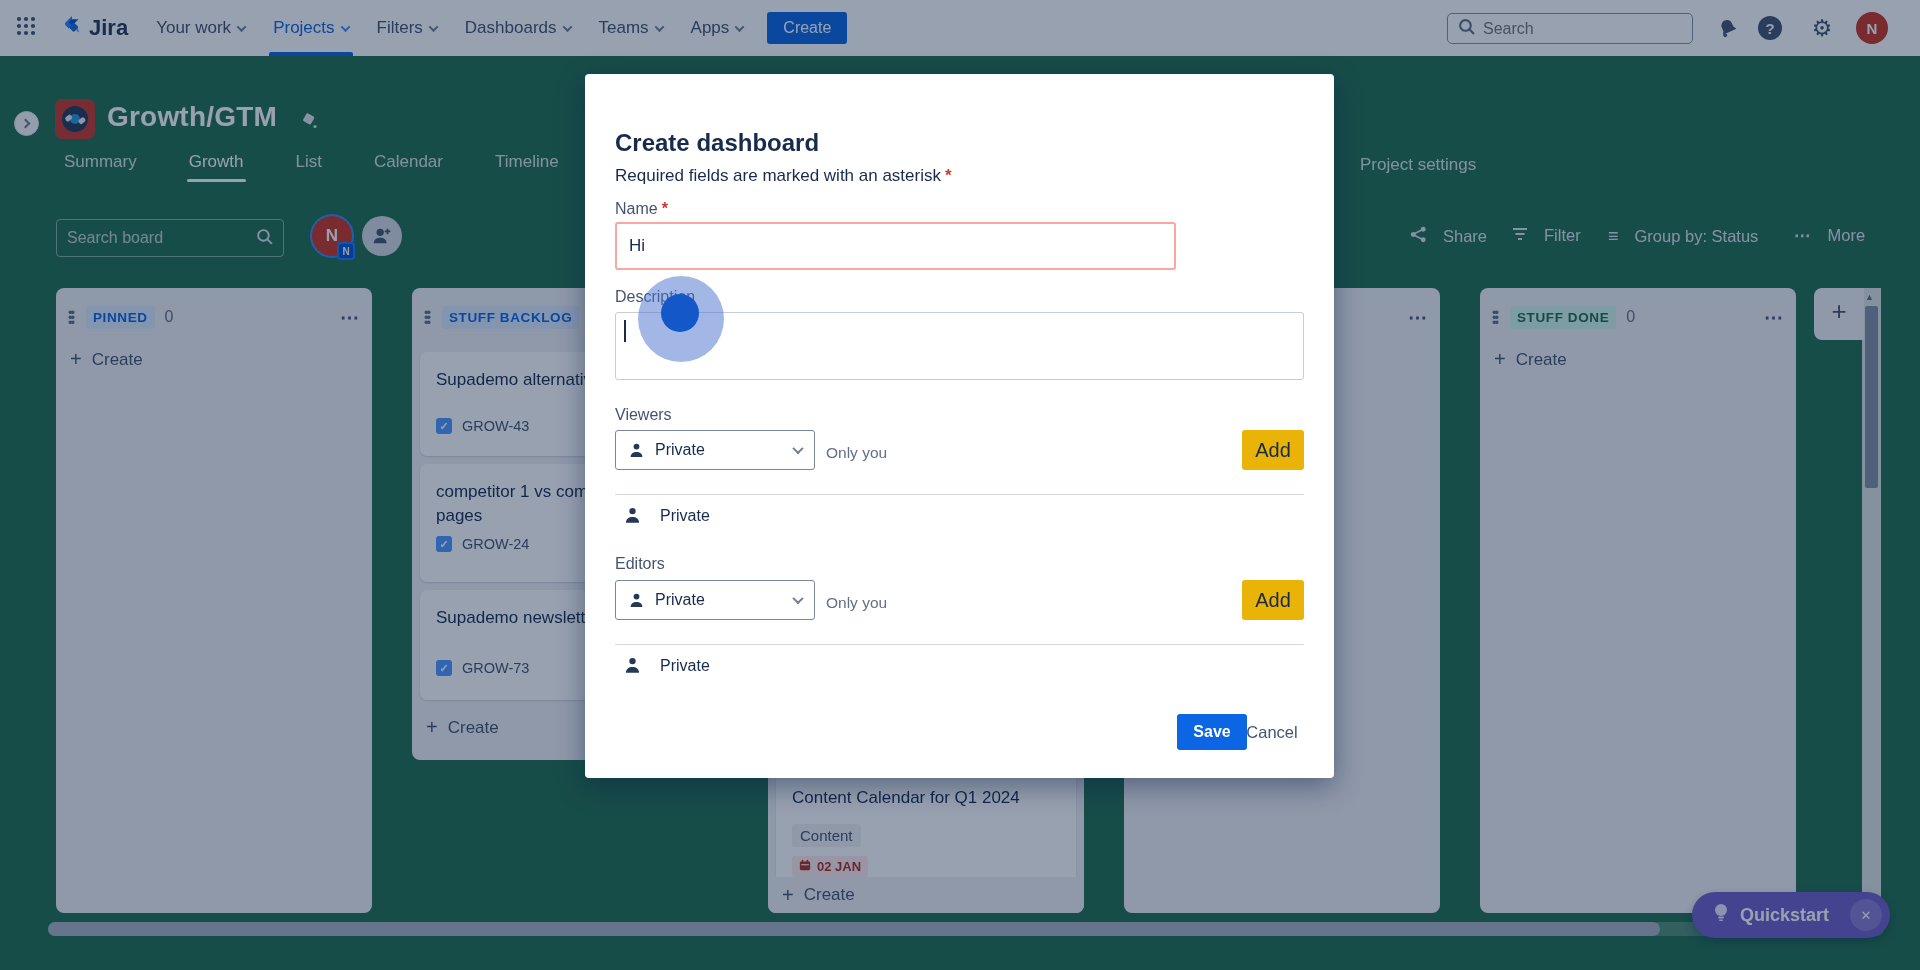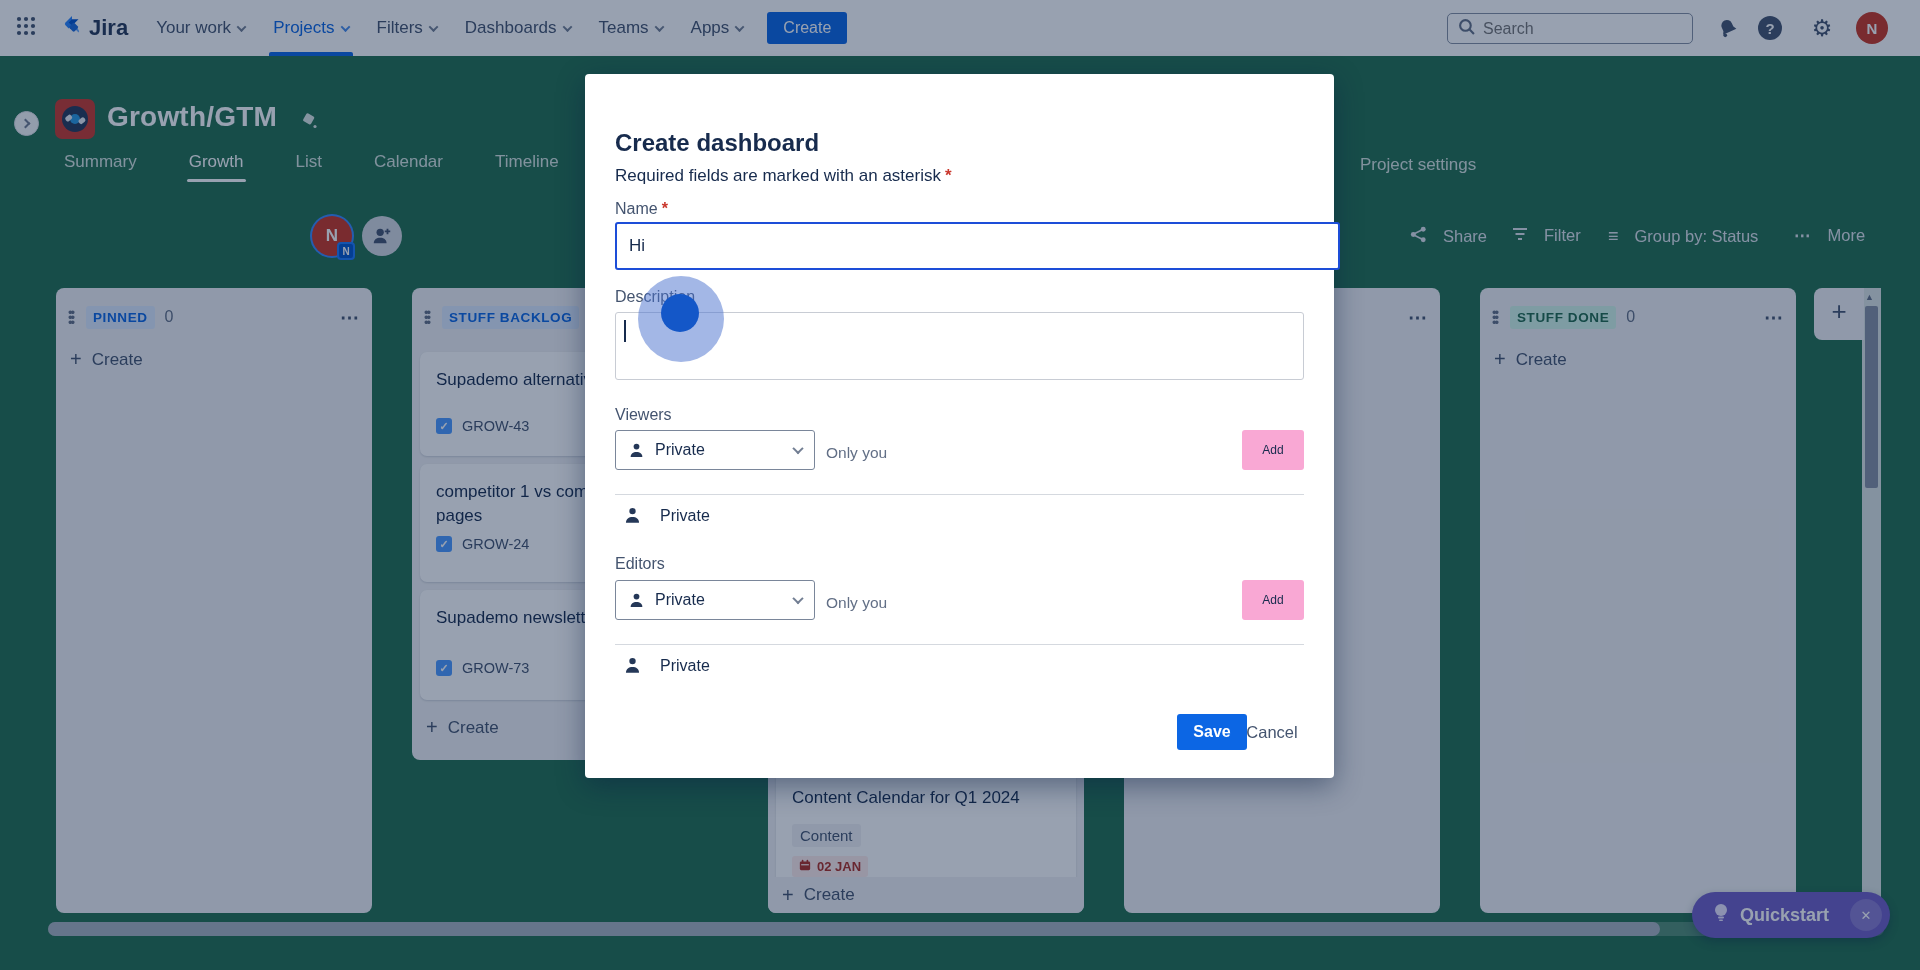--- a/index.html
+++ b/index.html
@@ -71,28 +71,28 @@
   .qs-label { color:#fff; font-size:18px; font-weight:600; }
   .qs-close { margin-left:auto; width:32px; height:32px; border-radius:50%; background:rgba(255,255,255,.18); color:#fff; font-size:13px; display:flex; align-items:center; justify-content:center; cursor:pointer; }
 
   
   .blanket { position:absolute; inset:0; background:rgba(9,30,66,.42); z-index:40; }
   .modal { position:absolute; left:585px; top:74px; width:749px; height:704px; background:#fff; border-radius:4px; box-shadow:0 8px 28px rgba(9,30,66,.45); z-index:50; }
   .modal-title { position:absolute; left:30px; top:22px; font-size:24px; font-weight:600; color:#172B4D;margin-top:33px; }
   .req-note { position:absolute; left:30px; top:92px; font-size:17px; color:#172B4D; }
   .red-star { color:#C9372C; font-weight:bold; margin-left:4px; }
   .fld-label { position:absolute; left:30px; font-size:16px; color:#44546F; }
-  .name-input { position:absolute; left:30px; top:148px; width:725px; height:48px; border:2px solid #1d4ed8; border-radius:3px; font-size:17px; color:#172B4D; padding:0 12px; outline:none; font-family:"Liberation Sans",sans-serif; }
+  .name-input { position:absolute; left:30px; top:148px; width:561px; height:48px; border:2px solid #fca5a5; border-radius:3px; font-size:17px; color:#172B4D; padding:0 12px; outline:none; font-family:"Liberation Sans",sans-serif; }
   .desc-area { position:absolute; left:30px; top:238px; width:689px; height:68px; border:1px solid #C8CCD4; border-radius:3px; background:#fff; resize:none; outline:none; }
   .caret { position:absolute; left:39px; top:246px; width:2px; height:22px; background:#172B4D; }
   .select-box { position:absolute; left:30px; width:200px; height:40px; border:1px solid #7A869A; border-radius:3px; background:#fff; display:flex; align-items:center; padding:0 12px; gap:10px; cursor:pointer; }
   .select-box .val { font-size:16px; color:#172B4D; flex:1; }
   .select-box .chev { border-color:#44546F; width:8px; height:8px; border-width:2.5px; }
   .only-you { position:absolute; left:241px; font-size:15.5px; color:#626F86; }
-  .add-btn { position:absolute; left:657px; width:62px; height:40px; background:#f9a8d4; border:none; border-radius:3px; font-size:12px; font-weight:500; color:#172B4D; cursor:pointer; font-family:"Liberation Sans",sans-serif; }
+  .add-btn { position:absolute; left:657px; width:62px; height:40px; background:#eab308; border:none; border-radius:3px; font-size:20px; font-weight:500; color:#172B4D; cursor:pointer; font-family:"Liberation Sans",sans-serif; }
   .mdl-divider { position:absolute; left:30px; width:689px; height:1px; background:#D5D9DF; }
   .person-row { position:absolute; left:38px; display:flex; align-items:center; gap:18px; color:#172B4D; font-size:16px; }
   .person-ic { color:#253858; display:flex; }
   .save-btn { position:absolute; left:592px; top:640px; width:70px; height:36px; background:#0C66E4; color:#fff; border:none; border-radius:3px; font-size:16px; font-weight:600; cursor:pointer; font-family:"Liberation Sans",sans-serif; }
   .cancel-btn { position:absolute; left:651px; top:640px; width:72px; height:36px; background:transparent; color:#44546F; border:none; font-size:16.5px; cursor:pointer; font-family:"Liberation Sans",sans-serif; }
 
   .click-outer { position:absolute; left:638px; top:276px; width:86px; height:86px; border-radius:50%; background:rgba(72,112,205,.5); z-index:60; pointer-events:none; }
   .click-inner { position:absolute; left:661px; top:294px; width:38px; height:38px; border-radius:50%; background:#1457C8; z-index:61; pointer-events:none; }
 </style>
 </head>
@@ -203,20 +203,29 @@
   <div class="tabs">
     <div class="tab">Summary</div>
     <div class="tab active">Growth</div>
     <div class="tab">List</div>
     <div class="tab">Calendar</div>
     <div class="tab">Timeline</div>
     <div class="tab">Approvals</div>
   </div>
   <div class="proj-settings">Project settings</div>
 
+  <div class="board-search">
+    <input type="text" placeholder="Search board" style="">
+    <span>
+      <svg width="17" height="17" viewBox="0 0 16 16" fill="none" stroke="#DEE4EA" stroke-width="1.8">
+          <circle cx="7" cy="7" r="5"></circle>
+          <line x1="10.7" y1="10.7" x2="15" y2="15"></line>
+        </svg>
+    </span>
+  </div>
   <div class="avatar tb-avatar">
       <span>N</span>
     </div>
   <div class="tb-avatar-badge">
       <span>N</span>
     </div>
   <div class="tb-people">
     <svg width="22" height="22" viewBox="0 0 24 24" fill="#44546F">
         <circle cx="10" cy="8" r="4"></circle>
         <path d="M3 20c0-4 3.2-6 7-6s7 2 7 6z"></path>

